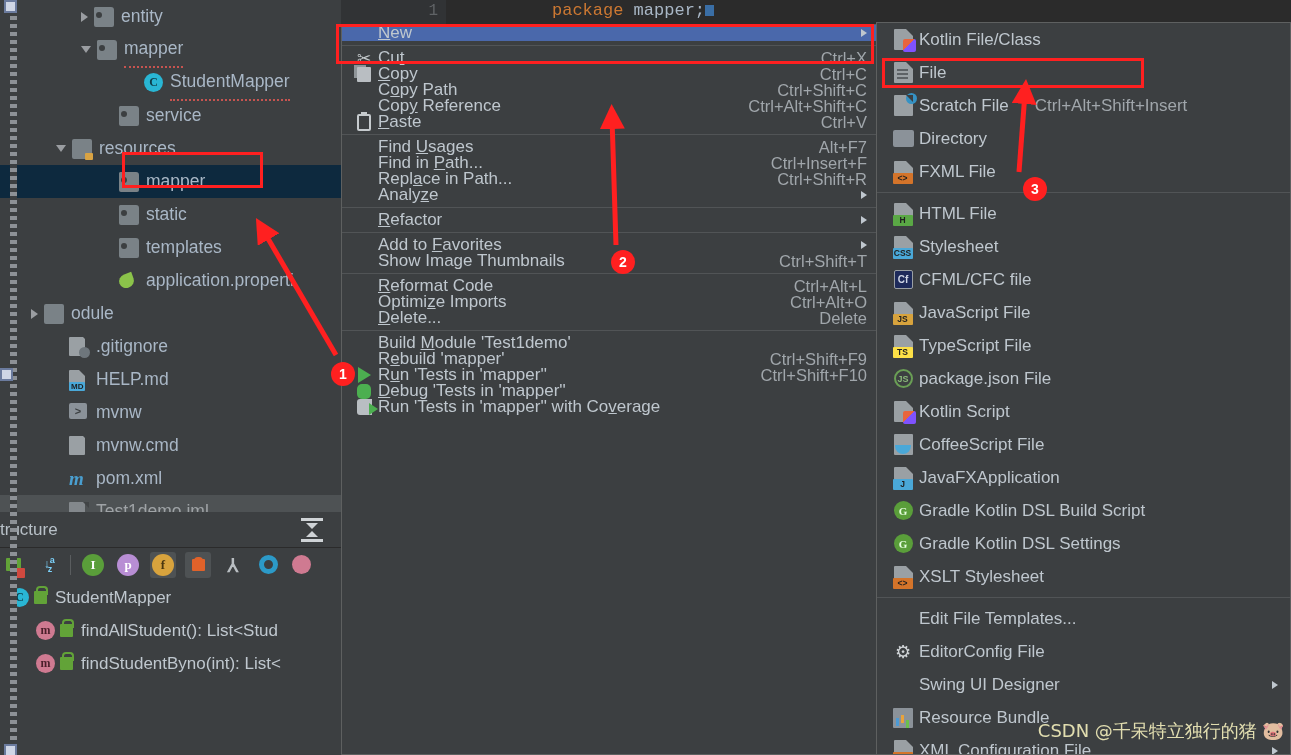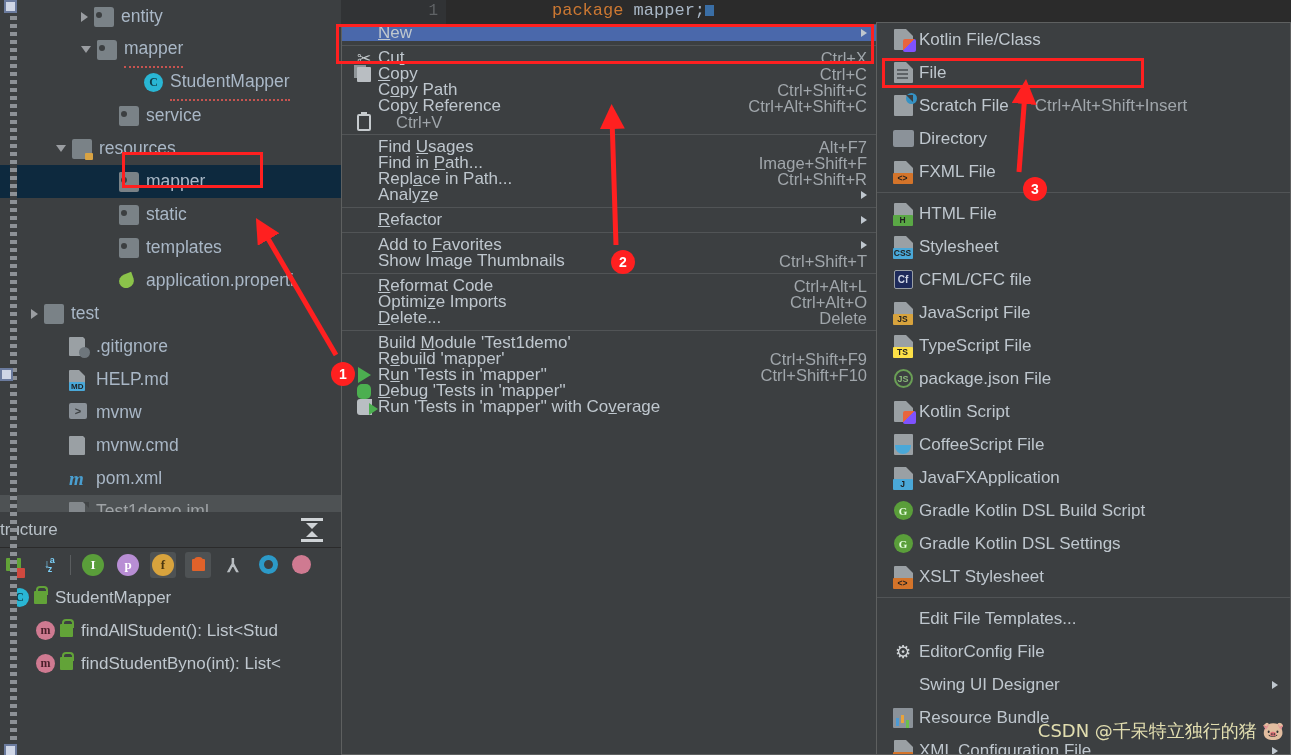--- a/index.html
+++ b/index.html
@@ -214,21 +214,21 @@
           <span class="twisty none"></span>
           <span class="ico">
             <span class="ico-leaf" style="display:block;"></span>
           </span>
           <span class="">application.properti</span>
         </div>
         <div class="tree-row">
           <span style="display:inline-block;width:31px;flex:none;"></span>
           <span class="twisty right"></span>
           <span class="ico ico-folder-plain"></span>
-          <span class="">test</span>
+          <span class="">odule</span>
         </div>
         <div class="tree-row">
           <span style="display:inline-block;width:56px;flex:none;"></span>
           <span class="twisty none"></span>
           <span class="ico">
             <span class="ico-file" style="display:block;"></span>
             <span style="position:absolute;right:-1px;bottom:-1px;width:11px;height:11px;border-radius:50%;background:#6e767c;"></span>
           </span>
           <span class="">.gitignore</span>
         </div>
@@ -368,32 +368,33 @@
         <span class="mi-ico"></span>
         <span class="mi-label">Cop<span class="u">y</span> Reference</span>
         <span class="mi-key">Ctrl+Alt+Shift+C</span>
       </div>
       <div class="mi">
         <span class="mi-ico">
           <span style="position:relative;display:block;width:14px;height:17px;border:2px solid #c6cbce;border-radius:2px;">
             <span style="position:absolute;left:2px;top:-4px;width:6px;height:4px;background:#c6cbce;"></span>
           </span>
         </span>
+        <span class="mi-label"><span class="u">P</span>aste</span>
         <span class="mi-key">Ctrl+V</span>
       </div>
       <div class="mi-sep"></div>
       <div class="mi">
         <span class="mi-ico"></span>
         <span class="mi-label">Find <span class="u">U</span>sages</span>
         <span class="mi-key">Alt+F7</span>
       </div>
       <div class="mi">
         <span class="mi-ico"></span>
         <span class="mi-label">Find in <span class="u">P</span>ath...</span>
-        <span class="mi-key">Image+Shift+F</span>
+        <span class="mi-key">Ctrl+Insert+F</span>
       </div>
       <div class="mi">
         <span class="mi-ico"></span>
         <span class="mi-label">Repl<span class="u">a</span>ce in Path...</span>
         <span class="mi-key">Ctrl+Shift+R</span>
       </div>
       <div class="mi">
         <span class="mi-ico"></span>
         <span class="mi-label">Analy<span class="u">z</span>e</span>
         <span class="mi-arrow"></span>

